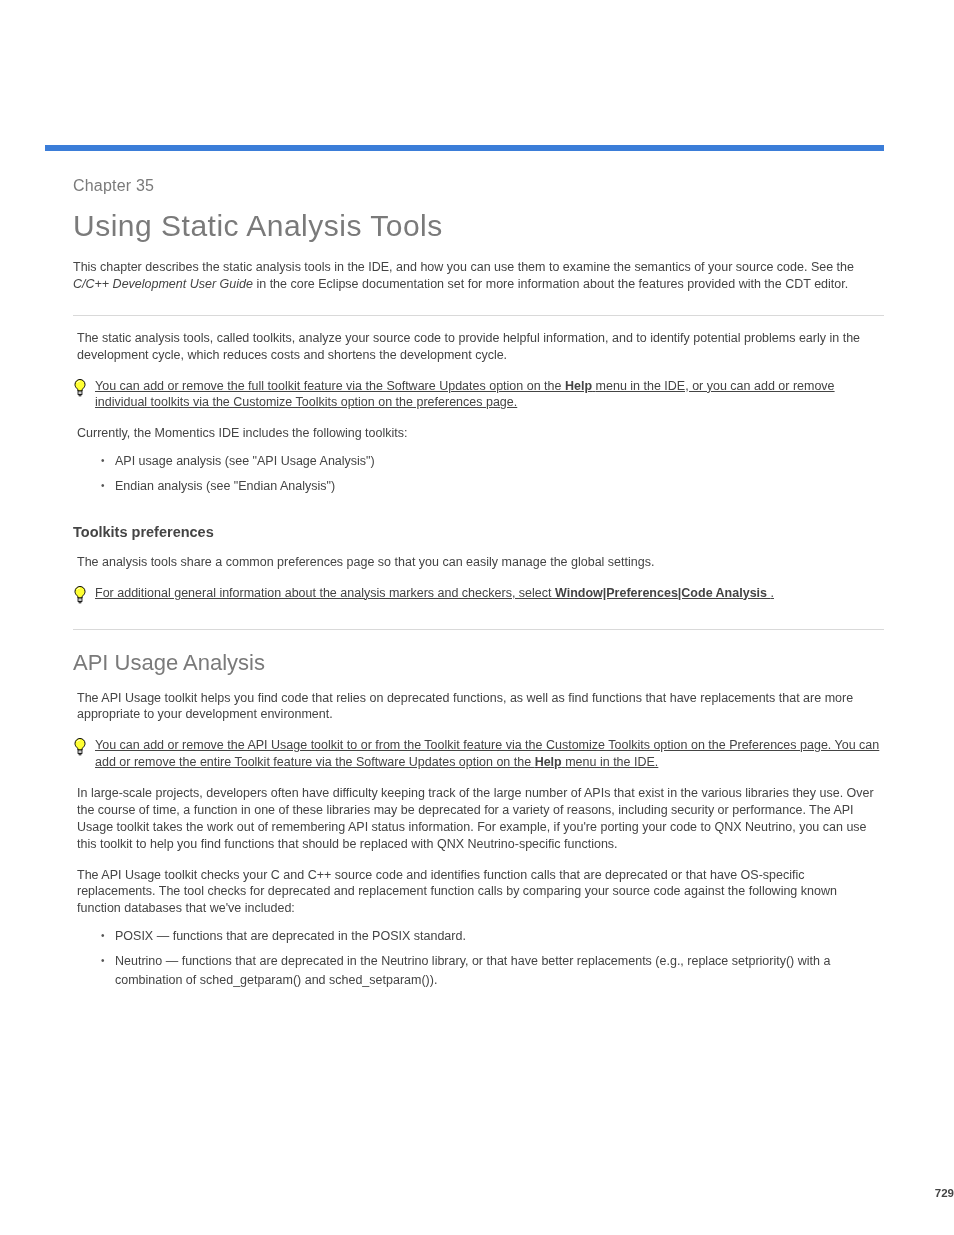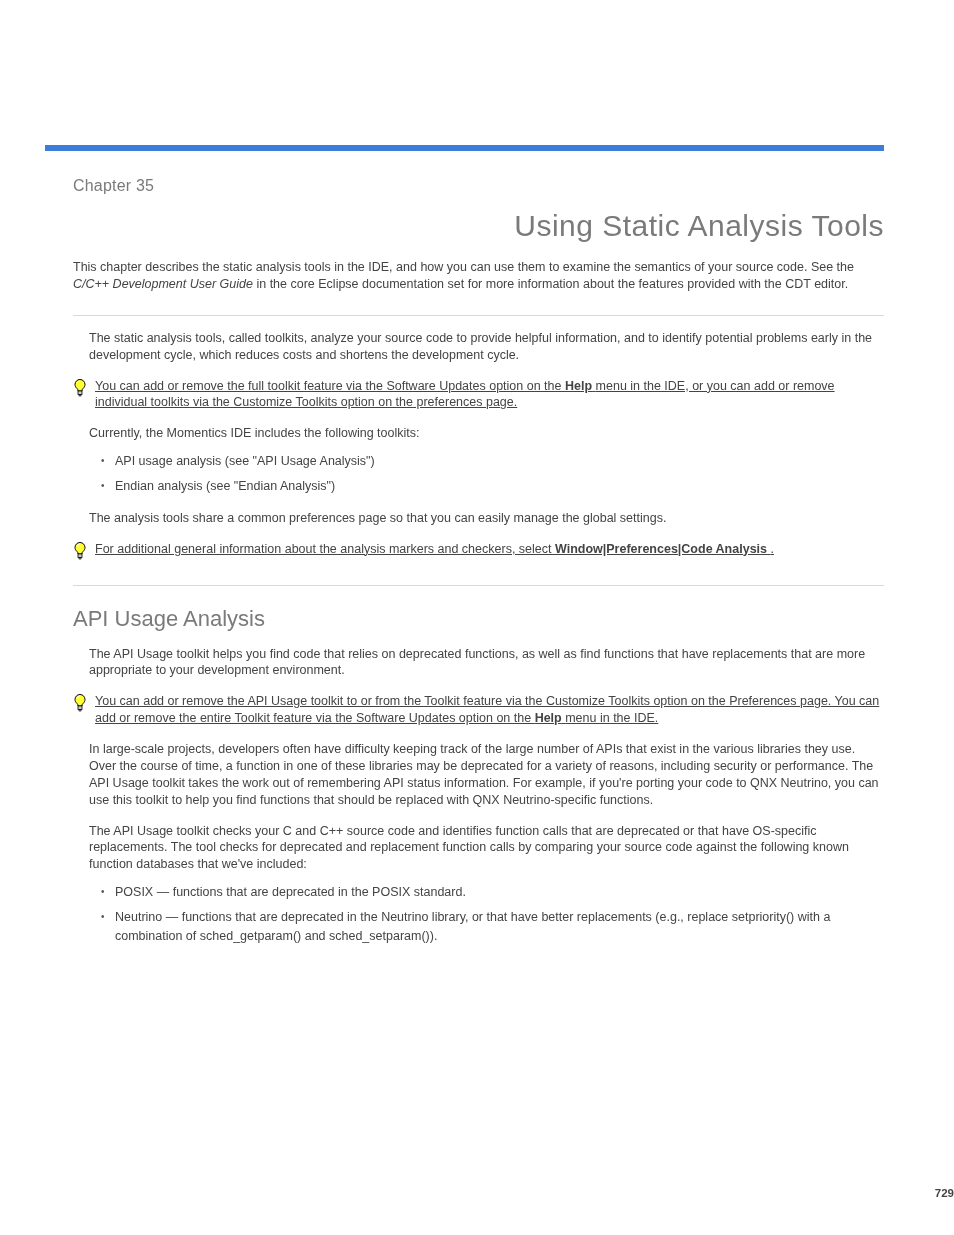--- a/index.html
+++ b/index.html
@@ -23,21 +23,20 @@
     font-size: 16px;
     letter-spacing: 0.2px;
     margin: 26px 0 0 28px;
   }
   .chapter-title {
     color: #7a7a7a;
     font-size: 30px;
     font-weight: 400;
     margin: 14px 0 0 28px;
     letter-spacing: 0.5px;
-    text-align: right;
   }
   .intro {
     color: #444;
     font-size: 12.5px;
     line-height: 1.35;
     margin: 16px 0 0 28px;
     max-width: 840px;
   }
   .intro .ref {
     font-style: italic;
@@ -50,21 +49,21 @@
   .section-title {
     color: #7a7a7a;
     font-size: 22px;
     font-weight: 400;
     margin: 20px 0 0 28px;
   }
   .body-p {
     color: #444;
     font-size: 12.5px;
     line-height: 1.35;
-    margin: 14px 0 0 44px;
+    margin: 14px 0 0 32px;
     max-width: 840px;
   }
   .tip-row {
     display: flex;
     align-items: flex-start;
     margin: 14px 0 0 28px;
     max-width: 840px;
   }
   .tip-row .icon-wrap {
     width: 22px;
@@ -159,20 +158,21 @@
     <div class="item">
       <div class="bullet">•</div>
       <div>API usage analysis (see "API Usage Analysis")</div>
     </div>
     <div class="item">
       <div class="bullet">•</div>
       <div>Endian analysis (see "Endian Analysis")</div>
     </div>
   </div>
 
+  <div class="subsection-title">Toolkits preferences</div>
   <div class="body-p">The analysis tools share a common preferences page so that you can easily manage the global settings.</div>
 
   <div class="tip-row">
     <div class="icon-wrap">
       <svg class="bulb" width="14" height="22" viewBox="0 0 14 22">
         <path d="M7 1.5c-2.8 0-5 2.2-5 5 0 1.6 0.8 3 2 4 0.8 0.7 1 1.5 1 2.5h4c0-1 0.2-1.8 1-2.5 1.2-1 2-2.4 2-4 0-2.8-2.2-5-5-5z" fill="#ffff33" stroke="#000" stroke-width="1"></path>
         <rect x="5" y="13" width="4" height="3.5" fill="#ccc" stroke="#000" stroke-width="0.8"></rect>
         <rect x="6" y="16.5" width="2" height="1.5" fill="#999" stroke="#000" stroke-width="0.6"></rect>
         <path d="M4.5 4.5 Q5 3 7 3" stroke="#fff" stroke-width="1" fill="none"></path>
       </svg>

